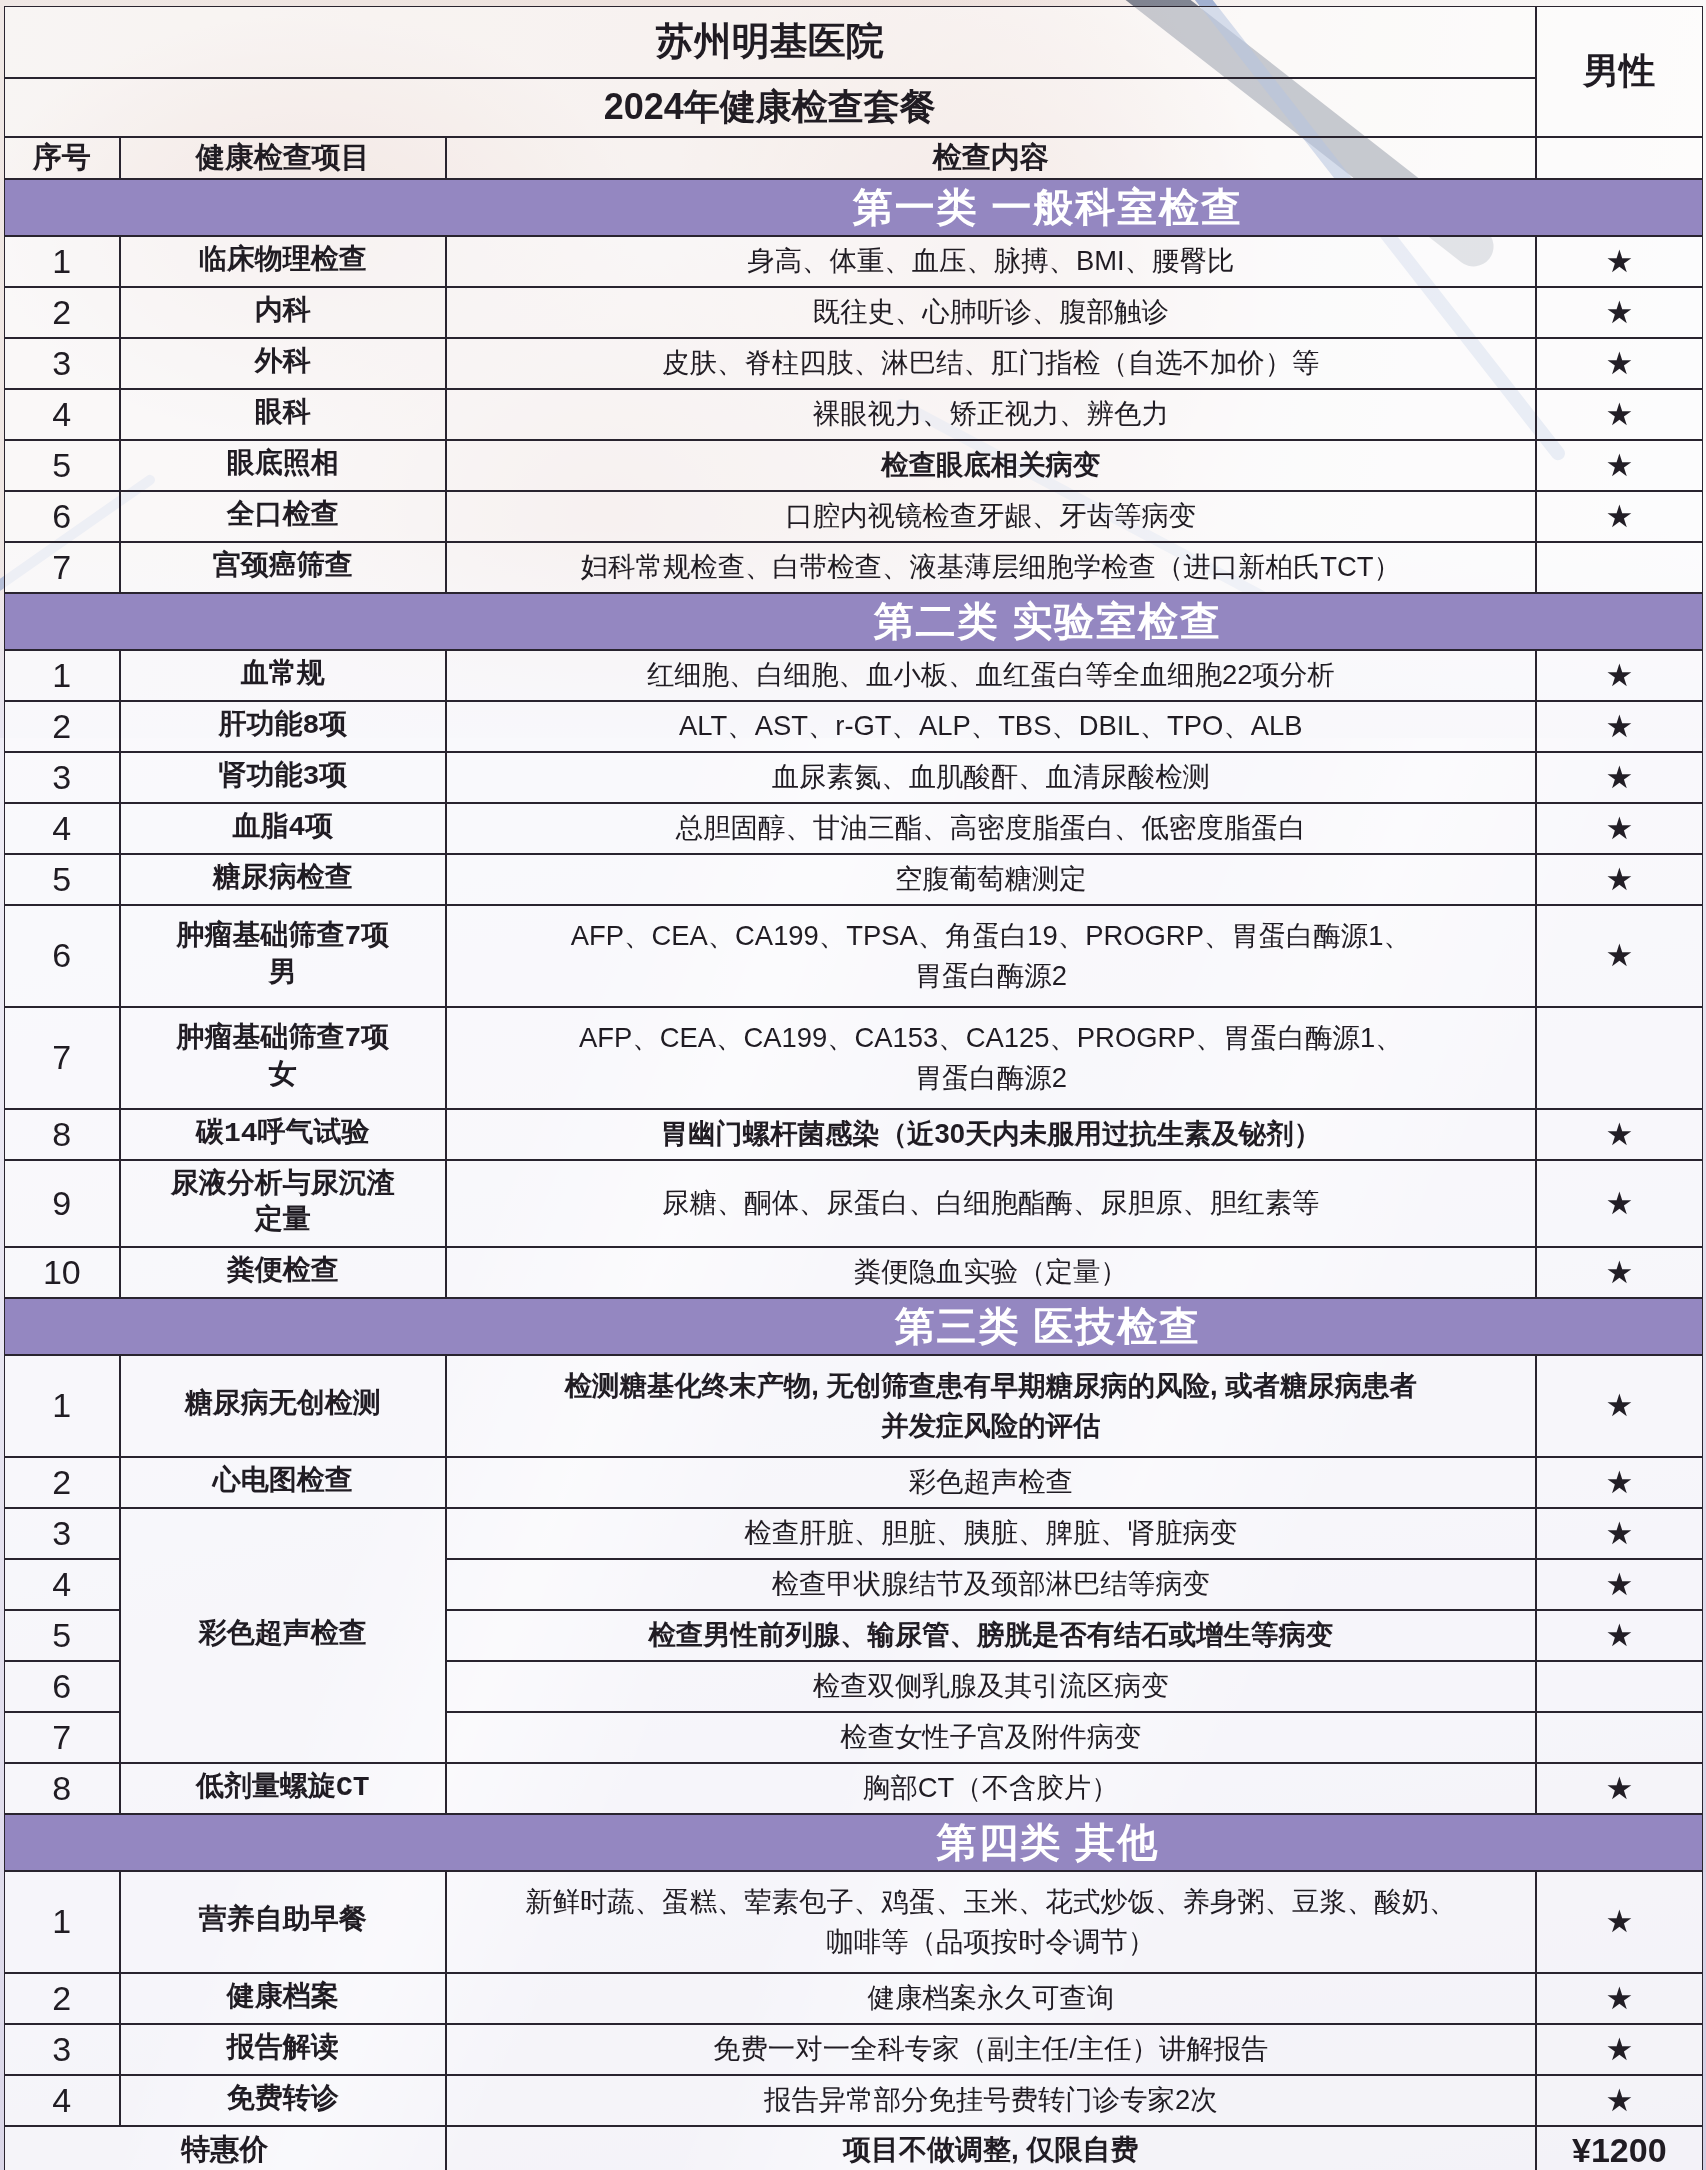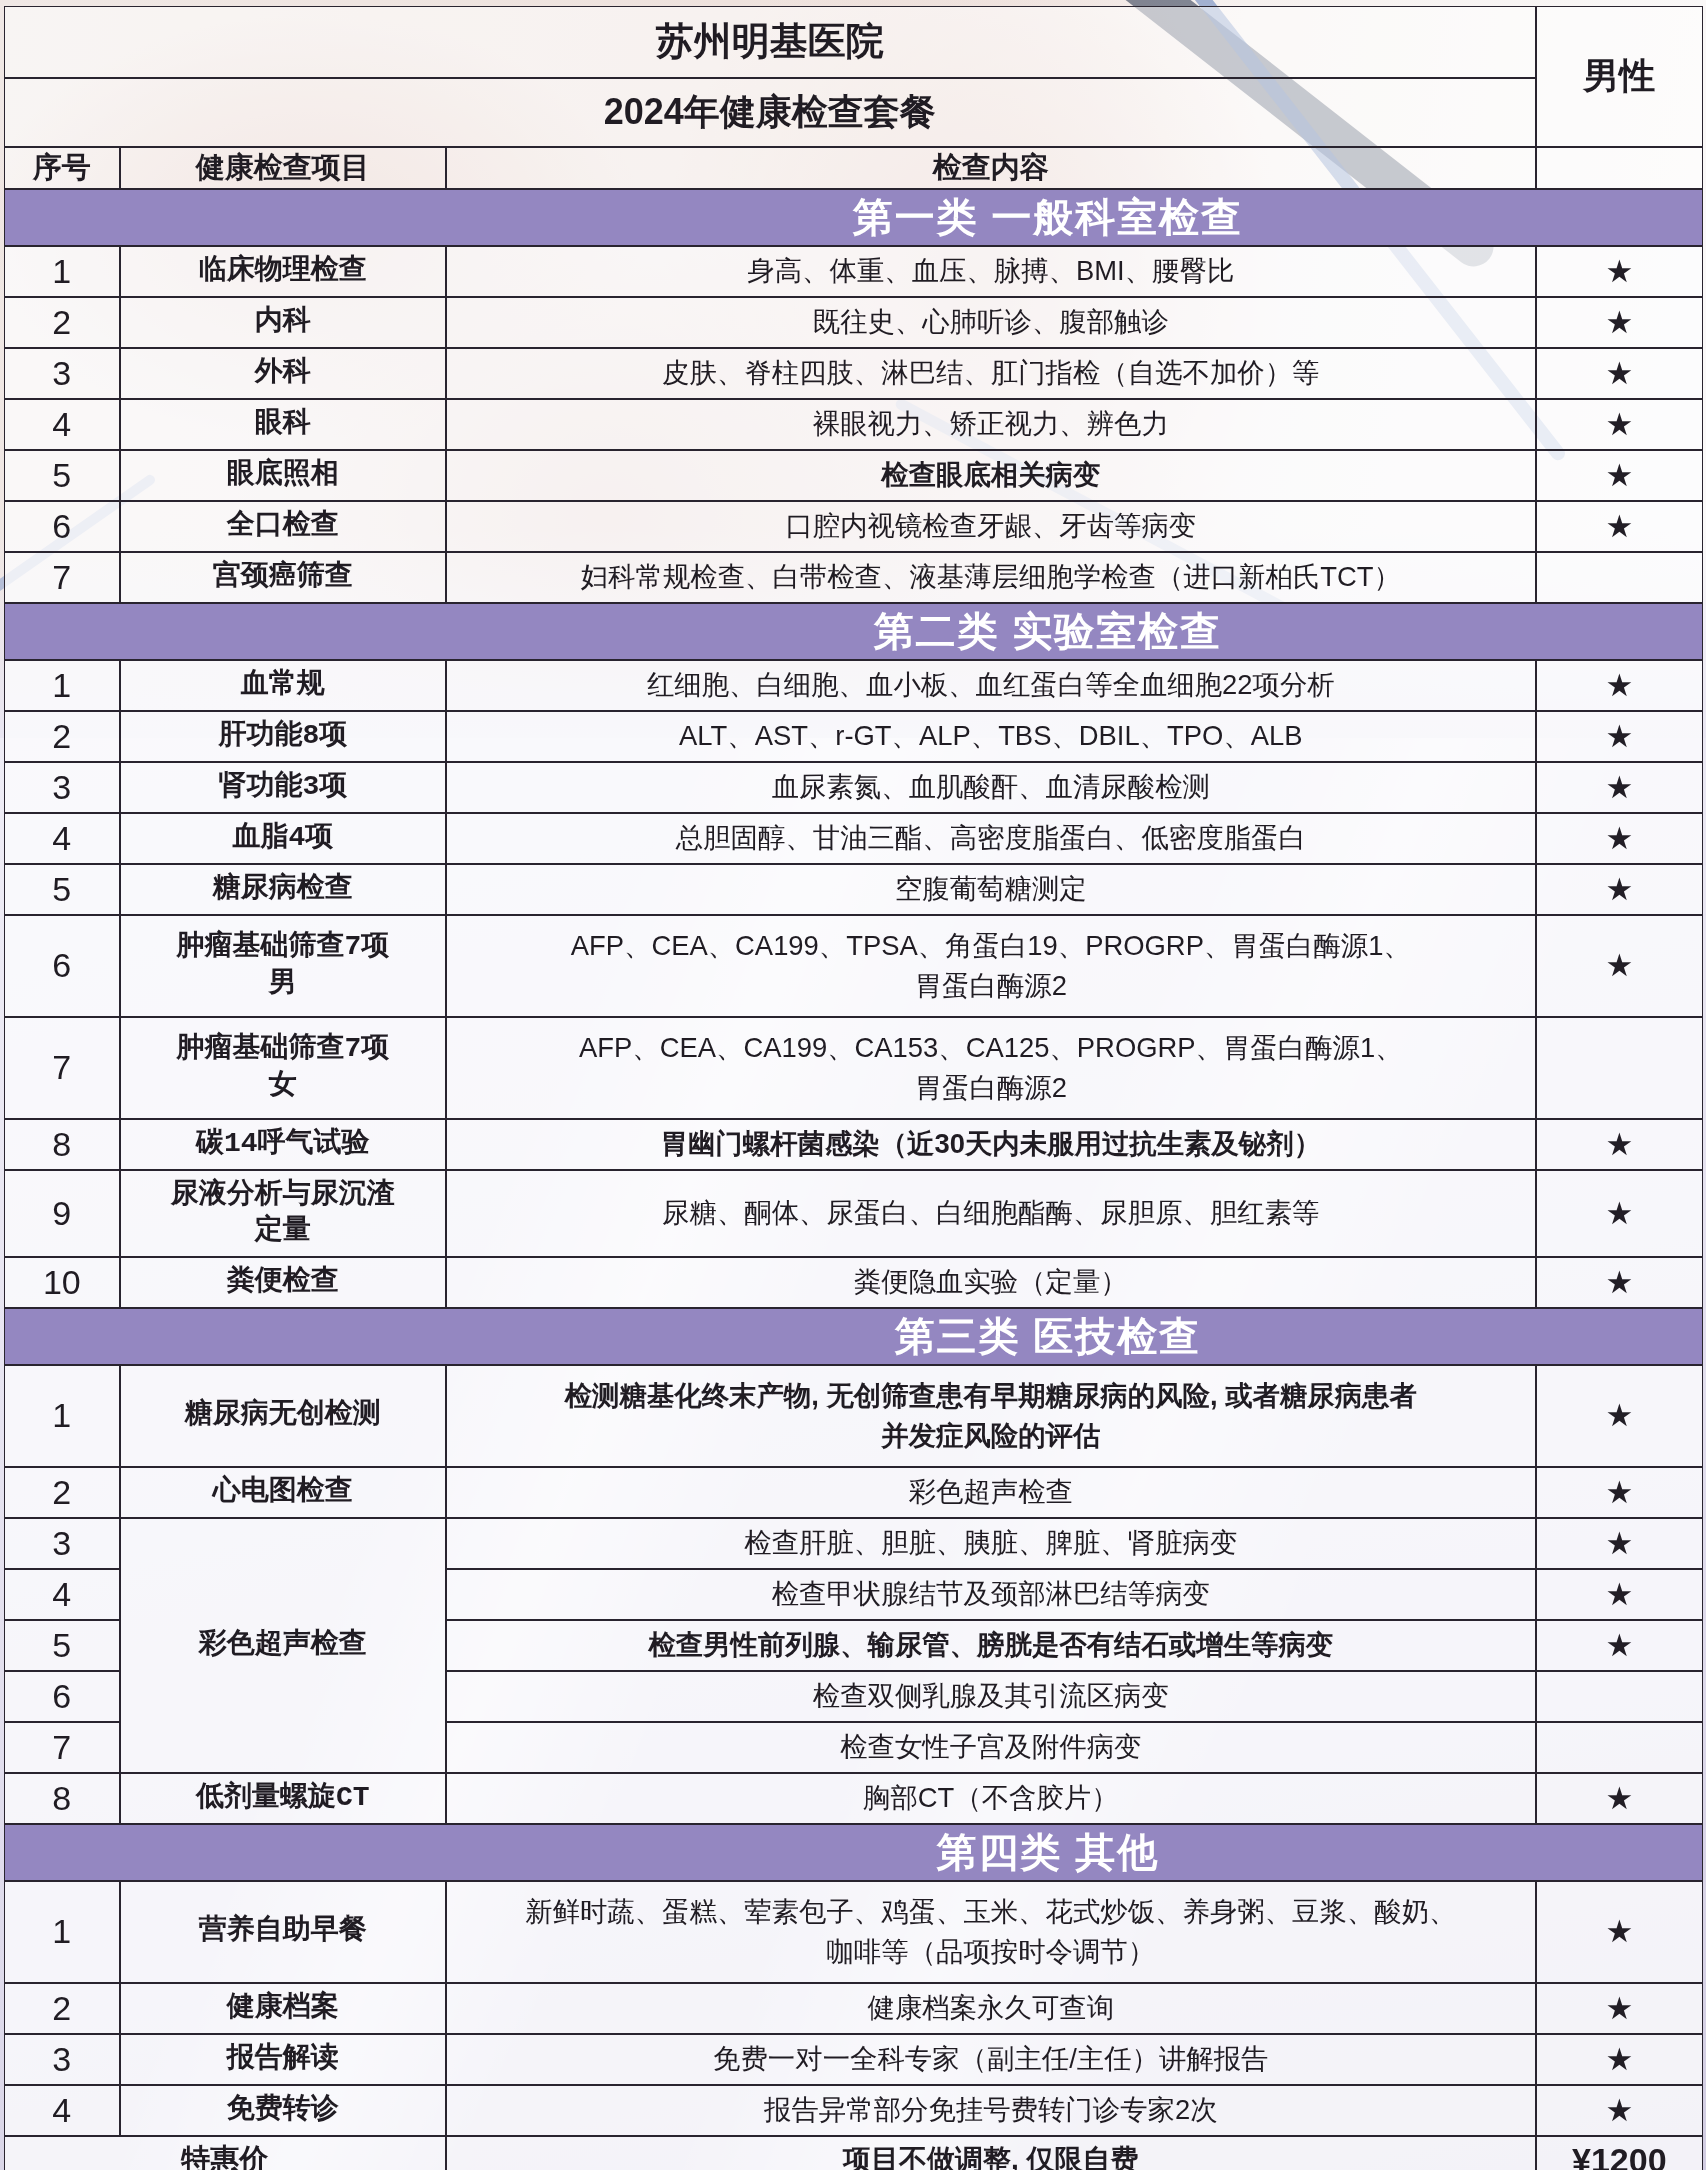--- a/index.html
+++ b/index.html
@@ -28,21 +28,21 @@
     background:
       linear-gradient(112deg, rgba(255,255,255,0) 30%, rgba(255,255,255,.55) 38%, rgba(255,255,255,0) 46%),
       linear-gradient(112deg, rgba(255,255,255,0) 55%, rgba(255,255,255,.50) 63%, rgba(255,255,255,0) 72%),
       linear-gradient(168deg,#efedf6 0%,#e8e5f1 35%,#dedaeb 70%,#d2cde2 100%);}
   
   table.grid{position:absolute;left:3.8px;top:5.7px;z-index:1;width:1699px;
     border-collapse:separate;border-spacing:0;table-layout:fixed;}
   td{border:1.9px solid #29242f;box-sizing:border-box;text-align:center;vertical-align:middle;
      background:rgba(253,252,254,.78);padding:0 5.7px;overflow:hidden;}
   tr.photo td{background:rgba(255,255,255,.55);}
-  tr.h76 td{height:72px}  tr.h73 td{height:69px}  tr.h55 td{height:39px}
+  tr.h76 td{height:72px}  tr.h73 td{height:59px}  tr.h55 td{height:39px}
   tr.h53 td{height:50px}  tr.h54 td{height:51px}  tr.h92 td{height:87px}
   tr.h108 td{height:102px} tr.h52 td{height:49px}
   .title-cell{font-size:38px;font-weight:bold;}
   .title2-cell{font-size:36px;font-weight:bold;}
   .gender-cell{font-size:36px;font-weight:bold;}
   tr.colhead td{font-size:29px;font-weight:bold;}
   td.banner{background:#9487c1;color:#ffffff;font-size:40px;font-weight:bold;
     padding-left:473px;padding-right:84px;letter-spacing:1.9px;}
   td.no{font-size:34px;font-weight:normal;}
   td.item{font-size:28px;font-weight:bold;white-space:pre-line;line-height:1.3;font-family:Liberation Mono, monospace;}

